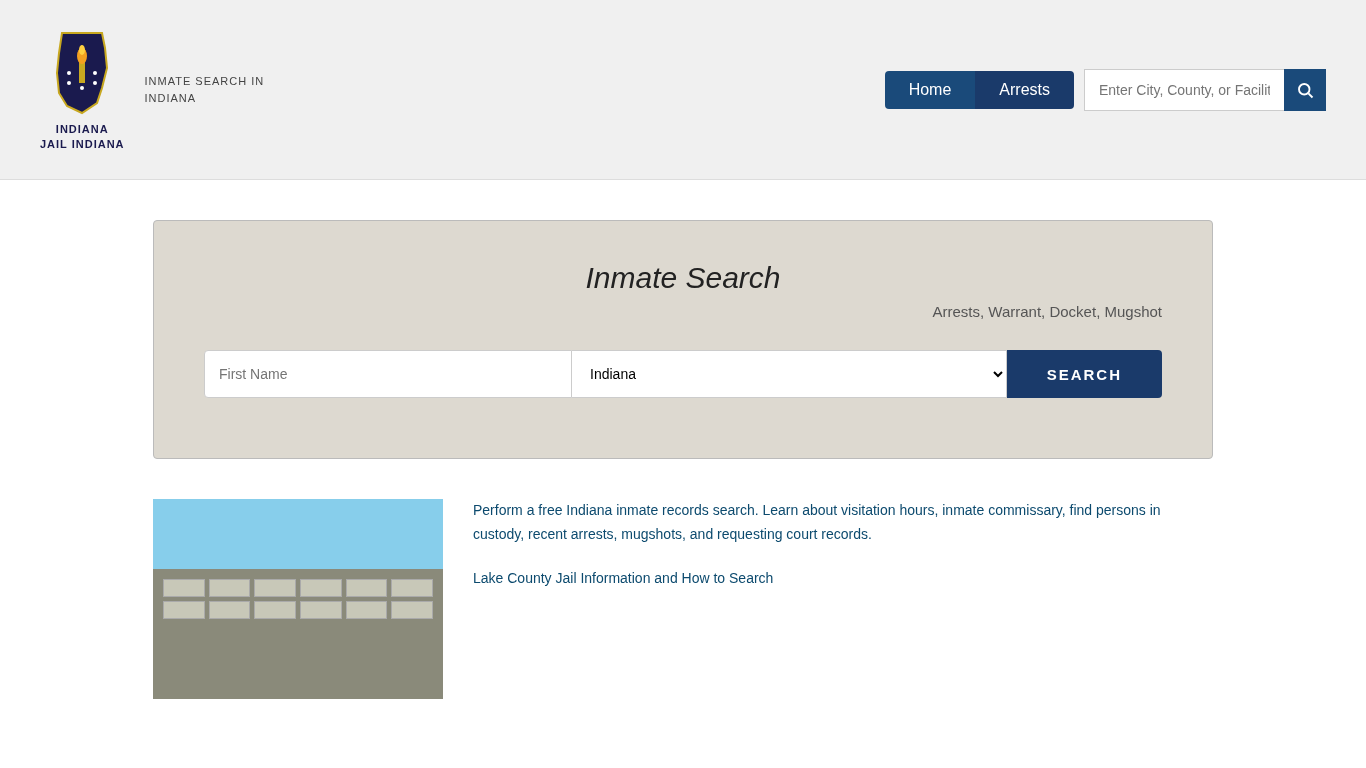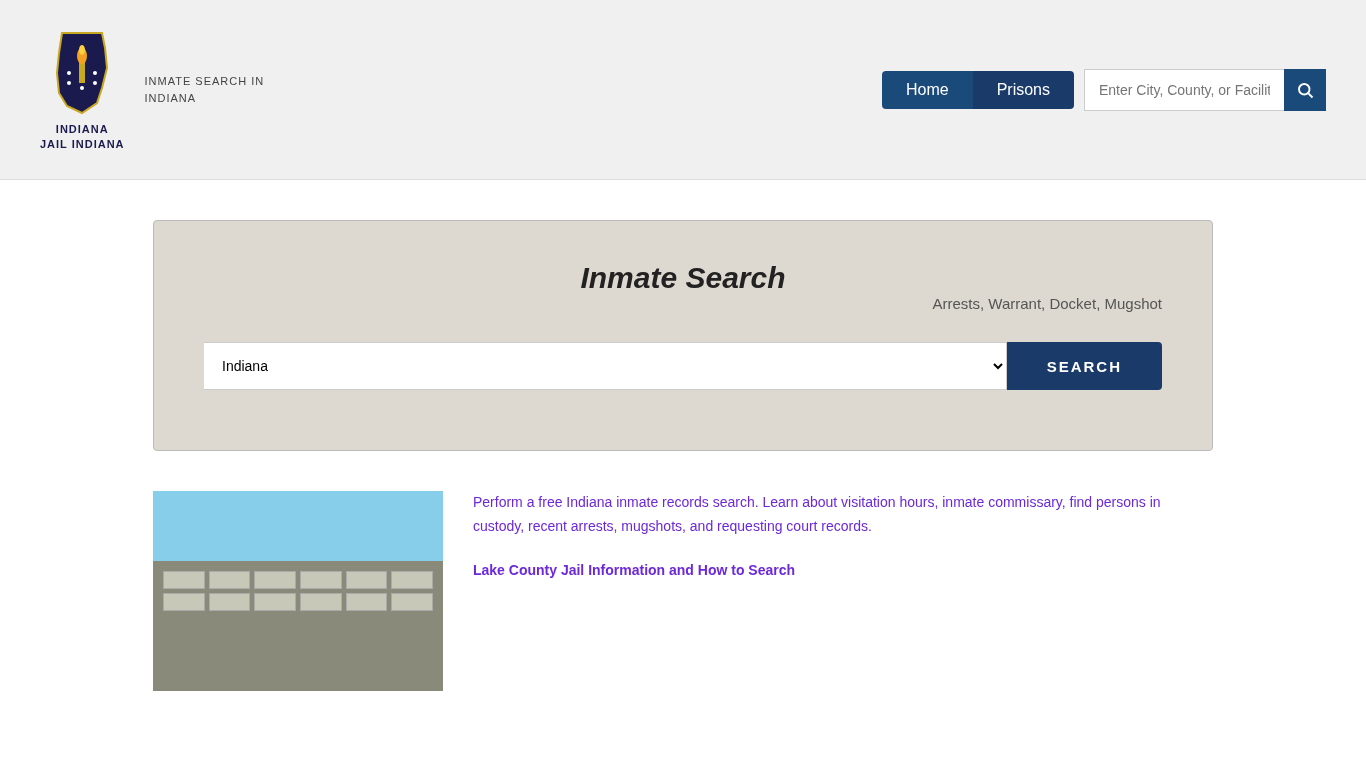--- a/index.html
+++ b/index.html
@@ -114,23 +114,24 @@
     .search-box {
       background: #ddd9d0;
       border: 1px solid #bbb;
       border-radius: 4px;
       padding: 40px 50px;
       margin-bottom: 40px;
     }
     .search-box-title {
       font-size: 30px;
       text-align: center;
+      margin-bottom: 8px;
       color: #222;
       font-style: italic;
-      font-weight: bold;
+      font-weight: normal;
     }
     .search-box-subtitle {
       font-size: 15px;
       text-align: right;
       color: #555;
       margin-bottom: 30px;
     }
     .search-fields {
       display: flex;
       gap: 0;
@@ -222,26 +223,26 @@
       right: 0;
       height: 35%;
       background: #87ceeb;
     }
     .description-text {
       flex: 1;
     }
     .description-text p {
       font-size: 14px;
       line-height: 1.7;
-      color: #6d28d9;
+      color: #0c4a6e;
       margin-bottom: 16px;
     }
     .description-heading {
       font-size: 16px;
-      font-weight: bold;
+      font-weight: normal;
       color: #333;
       margin-top: 20px;
     }
   </style>
 </head>
 <body>
 
 <header class="header">
   <div class="header-left">
     <div class="logo-container">
@@ -266,39 +267,40 @@
       </div>
     </div>
     <div class="site-tagline">
       <span>INMATE SEARCH IN</span><br>
       <span>INDIANA</span>
     </div>
   </div>
 
   <div class="header-right">
     <button class="nav-btn nav-btn-home">Home</button>
-    <button class="nav-btn nav-btn-prisons">Prisons</button>
+    <button class="nav-btn nav-btn-prisons">Arrests</button>
     <div class="search-bar">
       <input type="text" placeholder="Enter City, County, or Facilit" style="">
       <button class="search-bar-btn">
         <svg width="18" height="18" viewBox="0 0 24 24" fill="none" stroke="white" stroke-width="2.5">
           <circle cx="11" cy="11" r="7"></circle>
           <line x1="16.5" y1="16.5" x2="22" y2="22"></line>
         </svg>
       </button>
     </div>
   </div>
 </header>
 
 <div class="main-content">
 
   <div class="search-box">
     <div class="search-box-title">Inmate Search</div>
     <div class="search-box-subtitle">Arrests, Warrant, Docket, Mugshot</div>
     <div class="search-fields">
+      <input type="text" placeholder="First Name" style="">
       <select id="state-select">
       <option value="Alabama">Alabama</option><option value="Alaska">Alaska</option><option value="Arizona">Arizona</option><option value="Arkansas">Arkansas</option><option value="California">California</option><option value="Colorado">Colorado</option><option value="Connecticut">Connecticut</option><option value="Delaware">Delaware</option><option value="Florida">Florida</option><option value="Georgia">Georgia</option><option value="Hawaii">Hawaii</option><option value="Idaho">Idaho</option><option value="Illinois">Illinois</option><option value="Indiana" selected="">Indiana</option><option value="Iowa">Iowa</option><option value="Kansas">Kansas</option><option value="Kentucky">Kentucky</option><option value="Louisiana">Louisiana</option><option value="Maine">Maine</option><option value="Maryland">Maryland</option><option value="Massachusetts">Massachusetts</option><option value="Michigan">Michigan</option><option value="Minnesota">Minnesota</option><option value="Mississippi">Mississippi</option><option value="Missouri">Missouri</option><option value="Montana">Montana</option><option value="Nebraska">Nebraska</option><option value="Nevada">Nevada</option><option value="New Hampshire">New Hampshire</option><option value="New Jersey">New Jersey</option><option value="New Mexico">New Mexico</option><option value="New York">New York</option><option value="North Carolina">North Carolina</option><option value="North Dakota">North Dakota</option><option value="Ohio">Ohio</option><option value="Oklahoma">Oklahoma</option><option value="Oregon">Oregon</option><option value="Pennsylvania">Pennsylvania</option><option value="Rhode Island">Rhode Island</option><option value="South Carolina">South Carolina</option><option value="South Dakota">South Dakota</option><option value="Tennessee">Tennessee</option><option value="Texas">Texas</option><option value="Utah">Utah</option><option value="Vermont">Vermont</option><option value="Virginia">Virginia</option><option value="Washington">Washington</option><option value="West Virginia">West Virginia</option><option value="Wisconsin">Wisconsin</option><option value="Wyoming">Wyoming</option></select>
       <button class="search-btn">SEARCH</button>
     </div>
   </div>
 
   <div class="bottom-section">
     <div class="jail-image">
       <div class="jail-image-inner">
         <div class="sky"></div>

